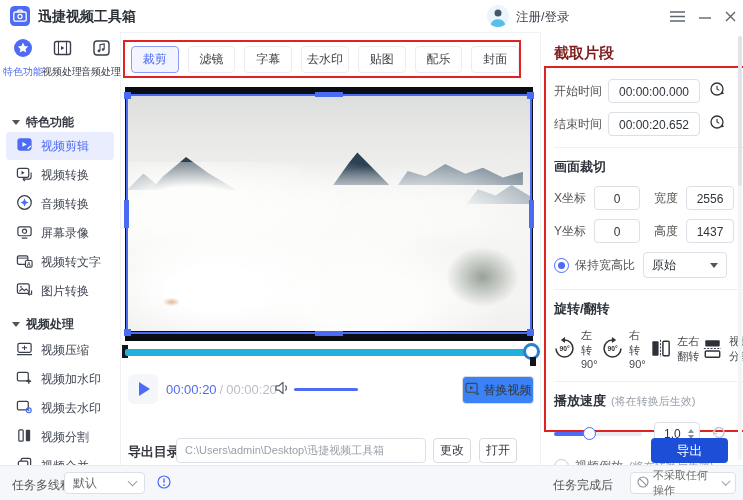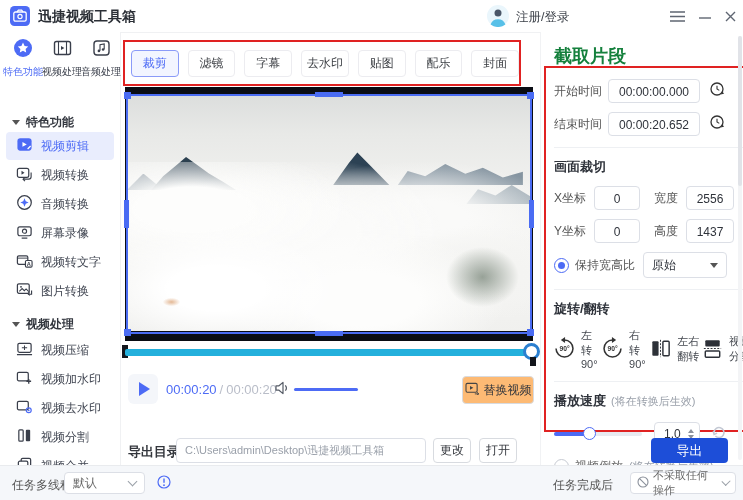--- a/index.html
+++ b/index.html
@@ -18,21 +18,21 @@
   .side-tab{top:6px;width:38px;display:flex;flex-direction:column;align-items:center;gap:3px;cursor:pointer;}
   .side-tab .tlabel{font-size:10px;color:#3a3f4b;white-space:nowrap;}
   .side-tab.active .tlabel{color:#4d6bf5;}
   .sec-head{left:12px;display:flex;align-items:center;gap:6px;font-size:12px;font-weight:bold;color:#33373f;}
   .caret-down{width:0;height:0;border-left:4px solid transparent;border-right:4px solid transparent;border-top:5px solid #555;}
   .side-item{left:6px;width:108px;height:28px;border-radius:4px;display:flex;align-items:center;gap:8px;padding-left:10px;box-sizing:border-box;cursor:pointer;}
   .side-item .ilabel{font-size:12px;color:#3f4450;white-space:nowrap;}
   .side-item.active{background:#e9edfd;}
   .side-item.active .ilabel{color:#4d6bf5;}
   
-  .tabs-box{left:123px;top:40px;width:398px;height:46px;border:2px solid #e02222;box-sizing:border-box;
+  .tabs-box{left:123px;top:40px;width:398px;height:38px;border:2px solid #e02222;box-sizing:border-box;
             display:flex;align-items:center;gap:9px;padding-left:6px;}
   .etab{width:49px;height:25px;line-height:25px;text-align:center;font-size:12px;color:#3c3f44;
         border:1px solid #ececf0;border-radius:4px;background:#fff;cursor:pointer;}
   .etab.active{color:#4d6bf5;border-color:#8a9bf8;background:#f2f5ff;}
   
   .preview{left:125px;top:87px;width:408px;height:254px;background:#0a0d14;}
   .vframe{position:absolute;left:2px;right:2px;top:9px;bottom:10px;overflow:hidden;
           background:linear-gradient(180deg,#dcdedd 0%,#e8e9e7 16%,#f1f1ef 40%,#f6f6f4 68%,#f0f0ee 100%);}
   .mtn{position:absolute;}
   .clouds{position:absolute;left:0;top:28%;width:100%;height:50%;
@@ -49,31 +49,31 @@
   .timeline{left:125px;top:349px;width:410px;height:7px;background:#24b0dc;border-radius:2px;cursor:pointer;}
   .trim-left{left:122px;top:345px;width:6px;height:13px;background:#12151c;}
   .trim-right{left:530px;top:357px;width:6px;height:9px;background:#12151c;}
   .seek-knob{left:523px;top:343px;width:11px;height:11px;border:3px solid #2a7fd0;border-radius:50%;background:#fff;cursor:pointer;}
   .play-btn{left:128px;top:374px;width:30px;height:30px;background:#f4f6fa;border-radius:6px;display:flex;align-items:center;justify-content:center;cursor:pointer;}
   .play-tri{width:0;height:0;border-left:11px solid #4d6bf5;border-top:7px solid transparent;border-bottom:7px solid transparent;margin-left:3px;}
   .time-display{left:166px;top:382px;font-size:13px;}
   .t-cur{color:#4d6bf5;} .t-sep{color:#b9bdc8;margin:0 3px;} .t-tot{color:#b9bdc8;}
   .speaker{left:274px;top:381px;}
   .vol-track{left:294px;top:388px;width:64px;height:3px;background:#4d6bf5;border-radius:2px;cursor:pointer;}
-  .replace-btn{left:462px;top:376px;width:70px;height:26px;border:1px solid #d8dbe0;border-radius:4px;background:#fdba74;
+  .replace-btn{left:462px;top:376px;width:70px;height:26px;border:1px solid #d8dbe0;border-radius:4px;background:#3b82f6;
                display:flex;align-items:center;justify-content:center;gap:4px;font-size:12px;color:#33363c;cursor:pointer;}
   
   .dir-label{left:128px;top:443px;font-size:13px;font-weight:bold;color:#33363c;}
   .dir-input{left:176px;top:438px;width:250px;height:25px;border:1px solid #dcdfe6;border-radius:4px;box-sizing:border-box;
              font-size:11px;color:#9aa0aa;line-height:23px;padding-left:8px;white-space:nowrap;overflow:hidden;background:#fff;}
   .sm-btn{top:438px;width:38px;height:25px;border:1px solid #d8dbe0;border-radius:4px;background:#fff;
           font-size:12px;color:#33363c;text-align:center;line-height:23px;box-sizing:border-box;cursor:pointer;}
   
   .rpanel{left:540px;top:32px;width:203px;height:433px;border-left:1px solid #f1f2f4;background:#fff;}
-  .rp-title{position:absolute;left:13px;top:12px;font-size:18px;font-weight:bold;color:#15803d;}
+  .rp-title{position:absolute;left:13px;top:12px;font-size:15px;font-weight:bold;color:#7f1d1d;}
   .redbox{position:absolute;left:3px;top:34px;width:220px;height:366px;border:2px solid #e02222;box-sizing:border-box;padding:8px 0 0 6px;}
   .rp-scroll{left:738px;top:36px;width:4px;height:424px;background:#f3f4f6;border-radius:2px;}
   .rp-thumb{left:738px;top:36px;width:4px;height:150px;background:#e1e3e8;border-radius:2px;}
   .time-row{display:flex;align-items:center;margin:3px 0 9px 2px;}
   .time-row .lab{font-size:12px;color:#555;width:54px;}
   .mini-input{border:1px solid #dcdfe6;border-radius:4px;height:24px;line-height:24px;text-align:center;font-size:12px;color:#2f333b;background:#fff;box-sizing:border-box;}
   .t-input{width:92px;}
   .divider{height:1px;background:#eef0f3;margin:11px 8px 10px 2px;}
   .sec-title{font-size:13px;font-weight:bold;color:#2f333b;margin:0 0 10px 2px;}
   .coord-row{display:flex;align-items:center;margin:0 0 9px 2px;font-size:12px;color:#555;}

